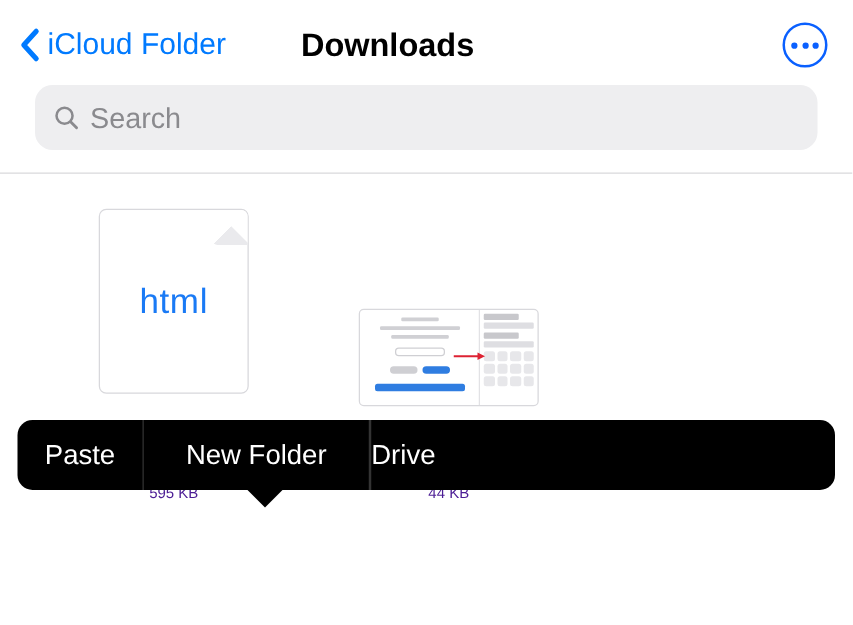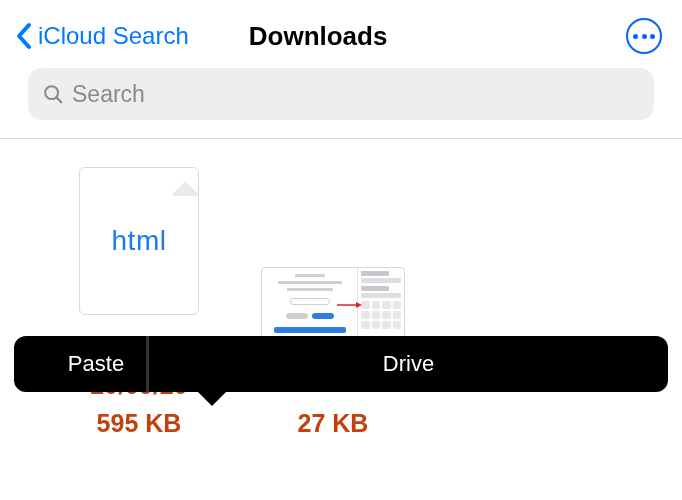--- a/index.html
+++ b/index.html
@@ -87,21 +87,21 @@
     .search-input::placeholder { color: #8a8a8e; }
     .divider {
       height: 1px;
       background: #d9d9dc;
       width: 100%;
     }
     .files-area {
       position: relative;
       padding: 28px 20px 0 64px;
       display: flex;
-      gap: 44px;
+      gap: 70px;
       align-items: flex-end;
     }
     .file-item {
       display: flex;
       flex-direction: column;
       align-items: center;
       width: 150px;
     }
     .file-icon-html {
       width: 120px;
@@ -199,38 +199,36 @@
       width: 26px;
       height: 10px;
     }
     .meta-group {
       display: flex;
       flex-direction: column;
       align-items: center;
       margin-top: 52px;
     }
     .meta-date, .meta-size {
-      font-size: 25px;
-      color: #c2410c;
+      font-size: 12px;
+      color: #4c1d95;
       line-height: 1.5;
-      font-weight: bold;
     }
     .file-item.second .meta-group { margin-top: 60px; }
     .context-menu {
       position: absolute;
       top: 336px;
       left: 14px;
       right: 14px;
       background: #000;
       border-radius: 12px;
       height: 56px;
       display: flex;
       align-items: stretch;
       color: #fff;
-      padding-left: 32px;
     }
     .ctx-item {
       display: flex;
       align-items: center;
       justify-content: center;
       font-size: 22px;
       font-weight: 400;
       cursor: pointer;
       white-space: nowrap;
     }
@@ -255,21 +253,21 @@
     }
   </style>
 </head>
 <body>
 
 <div class="header">
   <div class="back-btn">
     <svg class="back-chevron" viewBox="0 0 20 30">
       <polyline points="15,4 5,15 15,26" fill="none" stroke="#007aff" stroke-width="4" stroke-linecap="round" stroke-linejoin="round"></polyline>
     </svg>
-    <span class="back-label">iCloud Search</span>
+    <span class="back-label">iCloud Folder</span>
   </div>
   <span class="title">Downloads</span>
   <div class="more-btn">
     <div class="more-dots">
       <span></span>
         <span></span>
         <span></span>
     </div>
   </div>
 </div>
@@ -330,25 +328,26 @@
             <span></span>
             <span></span>
         </div>
       </div>
       <svg class="arrow" viewBox="0 0 26 10">
         <line x1="1" y1="5" x2="22" y2="5" stroke="#d23" stroke-width="1.5"></line>
         <polygon points="26,5 20,2 20,8" fill="#d23"></polygon>
       </svg>
     </div>
     <div class="meta-group">
-      <span class="meta-size">27 KB</span>
+      <span class="meta-size">44 KB</span>
     </div>
   </div>
 </div>
 
 <div class="context-menu">
   <div class="ctx-item">Paste</div>
   <div class="ctx-sep"></div>
+  <div class="ctx-item">New Folder</div>
   <div class="ctx-sep"></div>
   <div class="ctx-sep"></div>
   <div class="ctx-item">Drive</div>
 </div>
 <div class="menu-pointer"></div>
 
 </body></html>

